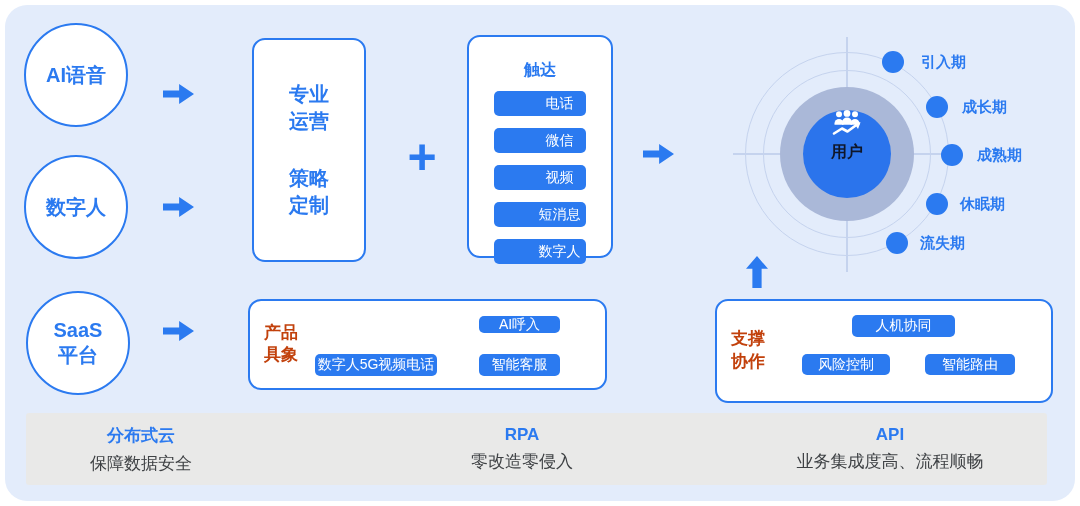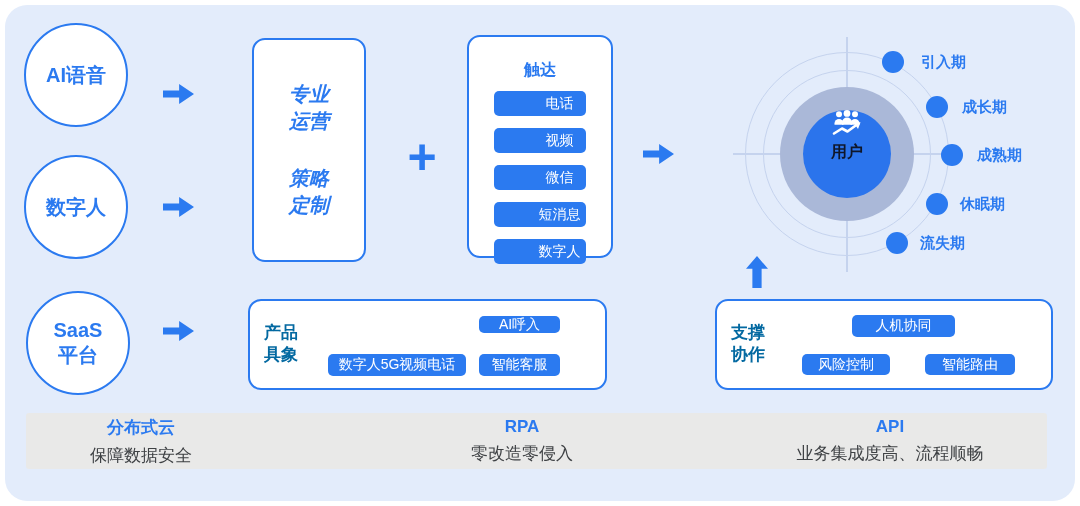--- a/index.html
+++ b/index.html
@@ -19,21 +19,21 @@
   
   .arrow-right { position:absolute; width:31px; height:20px; background:#2b7af0;
                  clip-path:polygon(0 32%, 52% 32%, 52% 0, 100% 50%, 52% 100%, 52% 68%, 0 68%); }
   
   .arrow-up { position:absolute; width:22px; height:32px; background:#2b7af0;
               clip-path:polygon(50% 0, 100% 40%, 71% 40%, 71% 100%, 29% 100%, 29% 40%, 0 40%); }
 
   .white-box { position:absolute; background:#ffffff; border:2px solid #2b7af0; border-radius:13px; }
 
   .op-box { left:252px; top:38px; width:114px; height:224px;
-            display:flex; flex-direction:column; align-items:center; justify-content:center; gap:30px;font-style:italic; }
+            display:flex; flex-direction:column; align-items:center; justify-content:center; gap:30px; }
   .op-text { color:#2b7af0; font-size:20px; font-weight:bold; text-align:center;
              white-space:pre-line; line-height:1.35; }
 
   .plus { position:absolute; left:395px; top:123px; width:44px; height:58px;
           color:#2b7af0; font-size:50px; font-weight:bold; text-align:center; line-height:58px; }
 
   .touch-box { left:467px; top:35px; width:146px; height:223px; text-align:center; }
   .touch-title { color:#2b7af0; font-size:16px; font-weight:bold; margin-top:23px; }
   .chip { background:#2b7af0; color:#ffffff; border-radius:5px;
           display:flex; align-items:center; justify-content:center; font-size:14px; }
@@ -46,28 +46,28 @@
   .donut { position:absolute; left:780px; top:87px; width:134px; height:134px;
            border-radius:50%; background:#aab8d8; }
   .center-circle { position:absolute; left:803px; top:110px; width:88px; height:88px;
                    border-radius:50%; background:#2b74ec; color:#0f172a;
                    display:flex; flex-direction:column; align-items:center; justify-content:flex-start; }
   .center-label { font-size:16px; font-weight:bold; margin-top:2px; }
   .stage-dot { position:absolute; width:22px; height:22px; border-radius:50%; background:#2b7af0; }
   .stage-label { position:absolute; color:#2b7af0; font-size:15px; font-weight:bold; line-height:18px; }
 
   .prod-box { left:248px; top:299px; width:359px; height:91px; }
-  .sup-box  { left:715px; top:299px; width:338px; height:91px; }
+  .sup-box  { left:715px; top:299px; width:338px; height:104px; }
   .box-side-label { position:absolute; left:14px; top:50%; transform:translateY(-50%);
-                    color:#0369a1; font-size:17px; font-weight:bold;
+                    color:#c2410c; font-size:17px; font-weight:bold;
                     white-space:pre-line; line-height:1.35; }
   .abs-chip { position:absolute; }
 
   
-  .bottom-bar { position:absolute; left:26px; top:413px; width:1021px; height:56px;
+  .bottom-bar { position:absolute; left:26px; top:413px; width:1021px; height:72px;
                 background:#e9e9e8; border-radius:3px; }
   .bar-col { position:absolute; top:50%; transform:translate(-50%,-50%); text-align:center; white-space:nowrap; }
   .bar-title { color:#2b7af0; font-size:17px; font-weight:bold; }
   .bar-sub { color:#3e4144; font-size:17px; margin-top:5px; }
 </style>
 </head>
 <body>
 
 <div class="canvas">
   <div class="panel">
@@ -92,22 +92,22 @@
 运营</div>
       <div class="op-text">策略
 定制</div>
     </div>
 
     <div class="plus">+</div>
 
     <div class="white-box touch-box" style="left:462px; top:30px;">
       <div class="touch-title">触达</div>
       <div class="chip touch-chip first">电话</div>
+      <div class="chip touch-chip">微信</div>
       <div class="chip touch-chip">视频</div>
-      <div class="chip touch-chip">微信</div>
       <div class="chip touch-chip">短消息</div>
       <div class="chip touch-chip">数字人</div>
     </div>
 
     <div class="arrow-right" style="left:638px; top:139px;"></div>
 
     <div class="xline" style="left:841px; top:32px; width:2px; height:235px;"></div>
     <div class="xline" style="left:728px; top:148px; width:225px; height:2px;"></div>
     <div class="ring" style="left:740px; top:47px; width:204px; height:204px;"></div>
     <div class="ring" style="left:758px; top:65px; width:168px; height:168px;"></div>
@@ -142,21 +142,21 @@
     <div class="stage-label" style="left:972px; top:141px;">成熟期</div>
     <div class="stage-label" style="left:955px; top:190px;">休眠期</div>
     <div class="stage-label" style="left:915px; top:229px;">流失期</div>
 
     <div class="arrow-up" style="left:741px; top:251px;"></div>
 
     <div class="white-box prod-box" style="left:243px; top:294px;">
       <div class="box-side-label">产品
 具象</div>
       <div class="chip abs-chip" style="left:229px; top:15px; width:81px;  height:17px;">AI呼入</div>
-      <div class="chip abs-chip" style="left:78px;  top:53px; width:138px; height:22px;">数字人5G视频电话</div>
+      <div class="chip abs-chip" style="left:65px;  top:53px; width:122px; height:22px;">数字人5G视频电话</div>
       <div class="chip abs-chip" style="left:229px; top:53px; width:81px;  height:22px;">智能客服</div>
     </div>
 
     <div class="white-box sup-box" style="left:710px; top:294px;">
       <div class="box-side-label">支撑
 协作</div>
       <div class="chip abs-chip" style="left:135px; top:14px; width:103px; height:22px;">人机协同</div>
       <div class="chip abs-chip" style="left:85px;  top:53px; width:88px;  height:21px;">风险控制</div>
       <div class="chip abs-chip" style="left:208px; top:53px; width:90px;  height:21px;">智能路由</div>
     </div>

